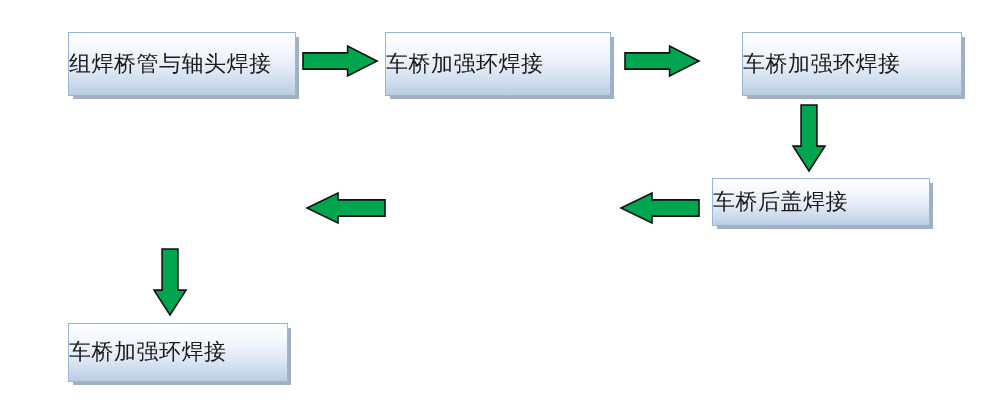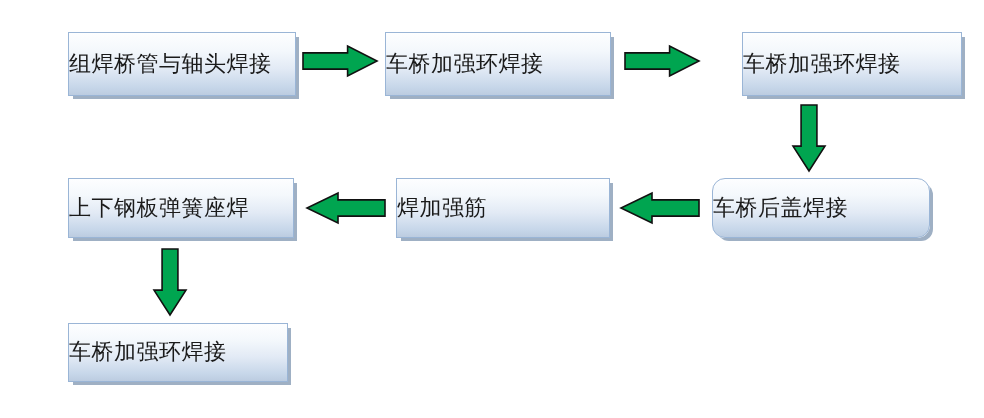--- a/index.html
+++ b/index.html
@@ -65,28 +65,22 @@
 <div id="canvas">
     <div class="node" style="left: 68px; top: 32px; width: 228px; height: 64px;">
       <span class="node-label">组焊桥管与轴头焊接</span>
     </div>
     <div class="node" style="left: 385px; top: 32px; width: 226px; height: 64px;">
       <span class="node-label">车桥加强环焊接</span>
     </div>
     <div class="node" style="left: 710px; top: 32px; width: 220px; height: 64px; margin-left: 32px;">
       <span class="node-label">车桥加强环焊接</span>
     </div>
-    <div class="node" style="left: 712px; top: 178px; width: 218px; height: 60px; border-radius: 13px;">
+    <div class="node" style="left: 712px; top: 178px; width: 218px; height: 48px;">
       <span class="node-label">车桥后盖焊接</span>
-    </div>
-    <div class="node" style="left: 396px; top: 178px; width: 214px; height: 60px;">
-      <span class="node-label">焊加强筋</span>
-    </div>
-    <div class="node" style="left: 68px; top: 178px; width: 226px; height: 60px;">
-      <span class="node-label">上下钢板弹簧座焊</span>
     </div>
     <div class="node" style="left: 68px; top: 323px; width: 220px; height: 59px;">
       <span class="node-label">车桥加强环焊接</span>
     </div>
     <div class="arrow" style="left: 302px; top: 44px; width: 76px; height: 34px;">
       <svg width="76" height="34" viewBox="0 0 76 34">
         <polygon points="1,8.84 45.6,8.84 45.6,2 75,17 45.6,32 45.6,25.16 1,25.16" fill="#00a550" stroke="#111111" stroke-width="1.6" stroke-linejoin="miter"></polygon>
       </svg>
     </div>
     <div class="arrow" style="left: 624px; top: 44px; width: 76px; height: 34px;">

